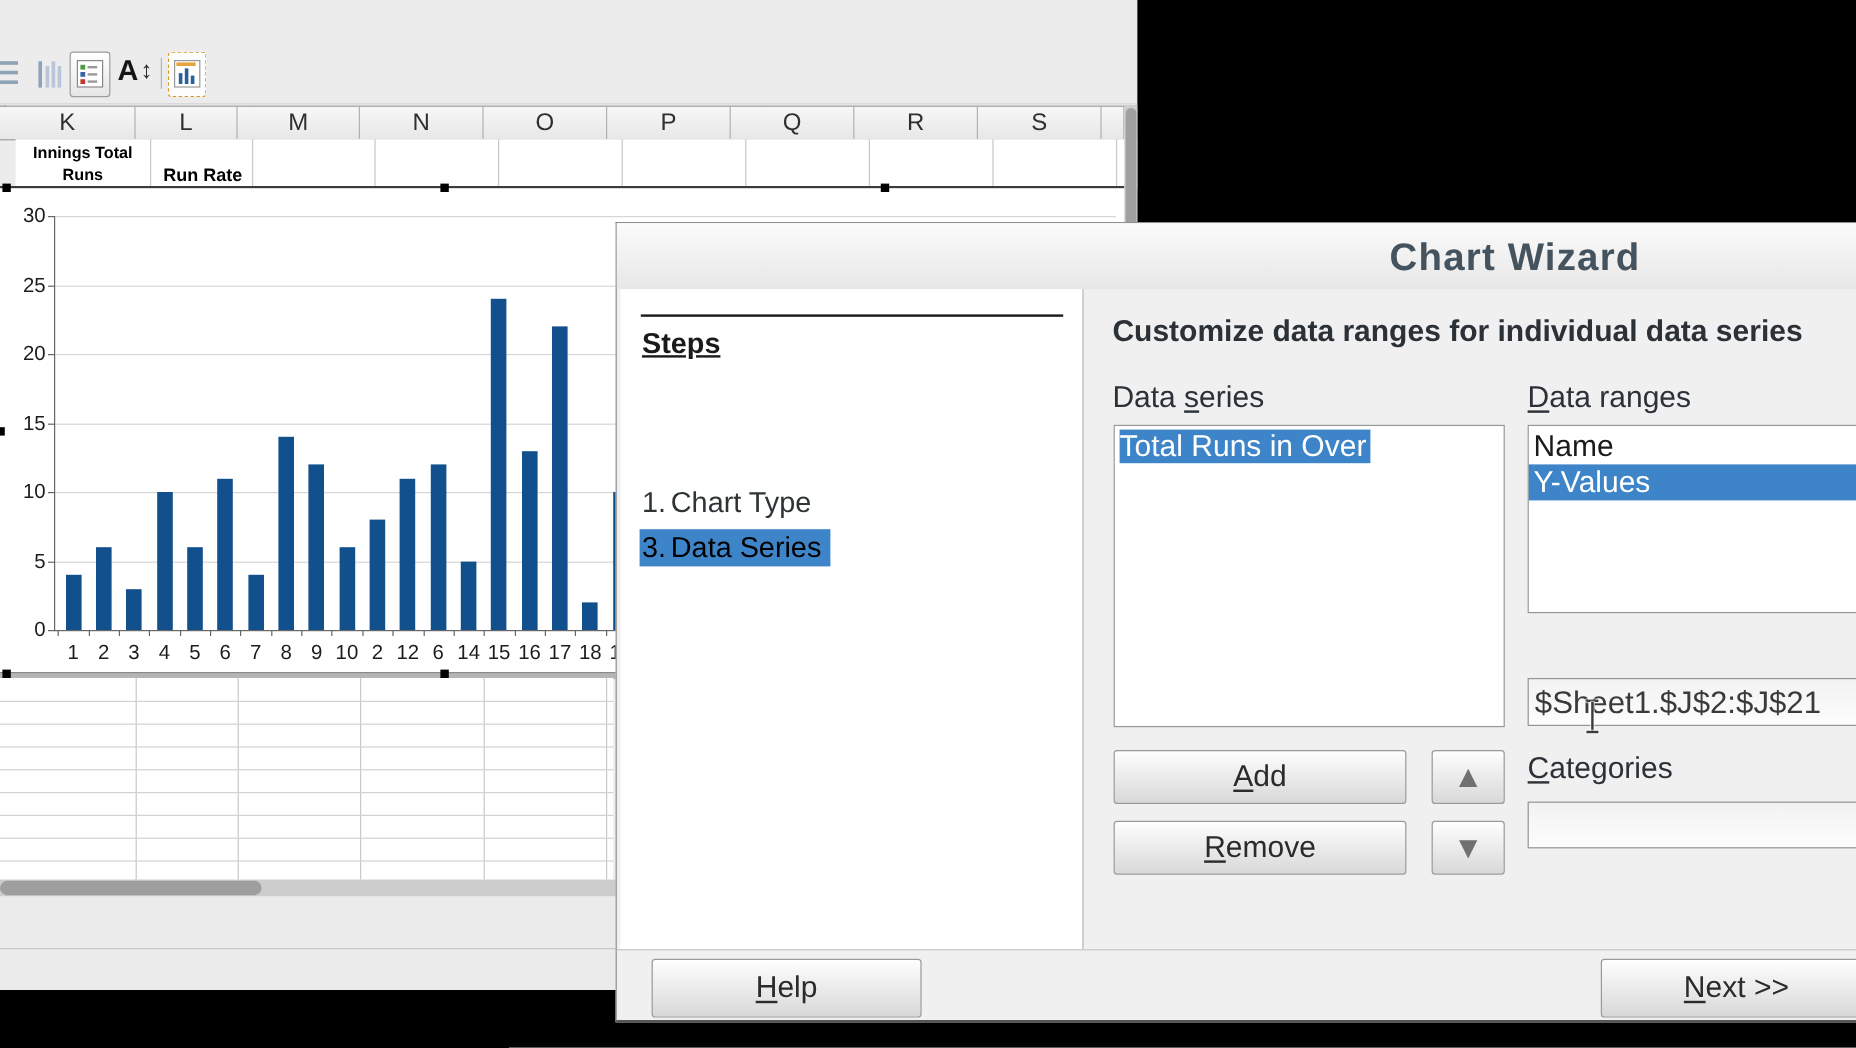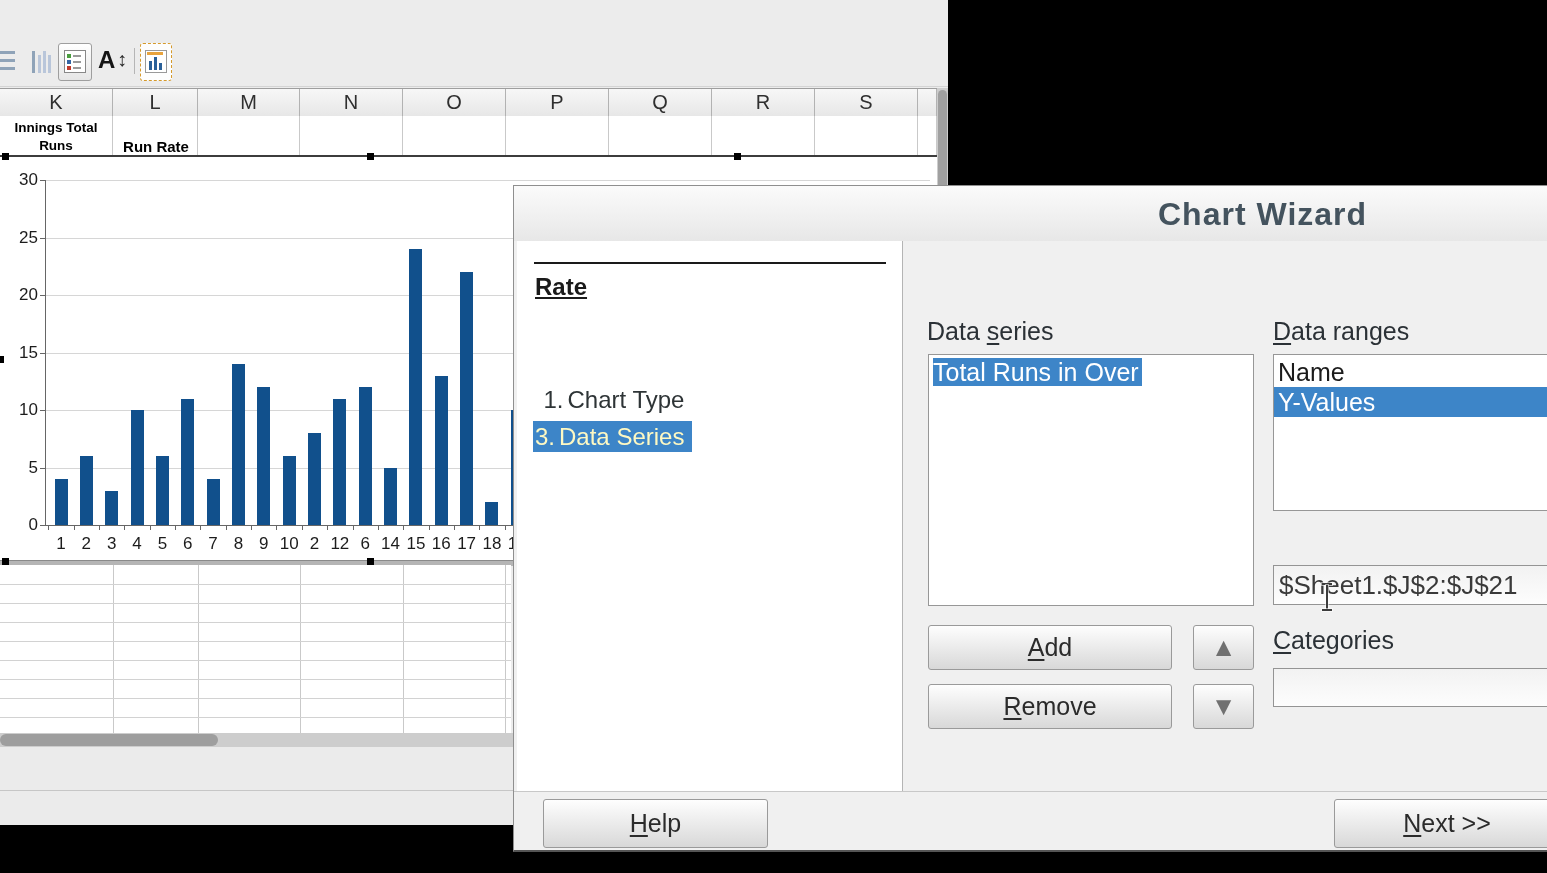--- a/index.html
+++ b/index.html
@@ -26,21 +26,21 @@
   .dt-ico{position:absolute;left:4px;top:6px;width:20px;height:21px;background:#fff;border:1px solid #999;}
   .dt-bar{position:absolute;bottom:2px;width:3px;background:#2a6099;}
   .dt-head{position:absolute;left:1px;top:1px;width:16px;height:3px;background:#e8a33d;}
   
   #colheads{left:0;top:88px;width:948px;height:27px;background:linear-gradient(#f7f7f7,#e7e7e7);
     border-top:1px solid #9e9e9e;border-bottom:1px solid #9e9e9e;}
   .colhead{position:absolute;top:0;height:27px;border-right:1px solid #b2b2b2;
     color:#2f2f2f;font-size:20px;text-align:center;line-height:26px;}
   #rowheadsliver{left:0;top:88px;width:4px;height:27px;background:#d8d8d8;border-right:1px solid #3a6ea5;}
   
-  #row1{left:0;top:116px;width:1092px;height:41px;background:#fff;}
+  #row1{left:13px;top:116px;width:1092px;height:41px;background:#fff;}
   .cellline{position:absolute;top:0;width:1px;height:41px;background:#c9c9c9;}
   .cell-k{position:absolute;left:0;top:2px;width:112px;height:38px;
     font-weight:bold;font-size:13.5px;color:#000;text-align:center;line-height:18px;
     display:flex;align-items:center;justify-content:center;}
   .cell-l{position:absolute;left:114px;top:0;width:84px;height:39px;
     font-weight:bold;font-size:15px;color:#000;text-align:center;
     display:flex;align-items:flex-end;justify-content:center;}
   
   #chartobj{left:0;top:157px;width:937px;height:403px;background:#fff;}
   #chart-topline{left:0;top:155px;width:937px;height:2px;background:#3c3c3c;}
@@ -69,24 +69,24 @@
   #blacktr{left:948px;top:0;width:599px;height:185px;background:#000;}
   
   #dialog{left:513px;top:185px;width:1180px;height:667px;background:#f0f0f0;
     border:1px solid #8f8f8f;border-bottom:2px solid #555;box-sizing:border-box;z-index:10;}
   #titlebar{position:absolute;left:0;top:0;width:100%;height:55px;
     background:linear-gradient(#fbfbfb,#e7e7e7);}
   #dlg-title{position:absolute;left:644px;top:10px;font-size:32px;font-weight:bold;color:var(--title,#44535e);letter-spacing:1px;}
   #stepspanel{position:absolute;left:3px;top:55px;width:385px;height:550px;background:#fff;border-right:1px solid #b4b4b4;}
   #steps-rule{position:absolute;left:17px;top:21px;width:352px;height:2px;background:#1a1a1a;}
   #steps-head{position:absolute;left:18px;top:32px;font-size:24px;font-weight:bold;color:#1a1a1a;text-decoration:underline;}
-  #steps-list{position:absolute;left:18px;top:140px;text-align:right;}
+  #steps-list{position:absolute;left:18px;top:160px;}
   .step-item{height:37px;line-height:37px;font-size:24px;color:#2e3436;white-space:nowrap;}
   .step-item .inner{display:inline-block;line-height:31px;padding:0 8px 0 2px;margin-left:-2px;}
-  .step-item.active .inner{background:var(--hl,#3d85c8);color:#fef9c3;}
+  .step-item.active .inner{background:var(--hl,#3d85c8);color:#000000;}
   .step-num{margin-right:4px;}
   .dlg-label{position:absolute;font-size:25px;color:#2b3136;white-space:nowrap;}
   .dlg-label u,.btn u{text-underline-offset:3px;}
   .bold{font-weight:bold;}
   .listbox{position:absolute;background:#fff;border:1px solid #979797;box-sizing:border-box;padding-top:2px;}
   .ls-row{height:30px;line-height:30px;font-size:25px;color:#1b1b1b;padding-left:4px;white-space:nowrap;}
   .ls-row.selrow{background:var(--hl,#3d85c8);color:#fff;}
   .ls-row .selspan{background:var(--hl,#3d85c8);color:#fff;padding-right:3px;}
   .input{position:absolute;background:linear-gradient(#f2f2f2,#fdfdfd);border:1px solid #949494;box-sizing:border-box;
     font-size:26px;color:#3a3a3a;line-height:38px;padding-left:5px;white-space:nowrap;overflow:hidden;}
@@ -297,27 +297,28 @@
 
 <div class="abs" id="blacktr"></div>
 
 <div class="abs" id="dialog">
   <div id="titlebar">
     <div id="dlg-title">Chart Wizard</div>
   </div>
 
   <div id="stepspanel">
     <div id="steps-rule"></div>
-    <div id="steps-head">Rate</div>
+    <div id="steps-head">Steps</div>
     <div id="steps-list">
         <div class="step-item"><span class="inner"><span class="step-num">1.</span><span>Chart Type</span></span></div>
         <div class="step-item active"><span class="inner"><span class="step-num">3.</span><span>Data Series</span></span></div>
       </div>
   </div>
 
+  <div class="dlg-label bold" style="left:413px;top:76px;">Customize data ranges for individual data series</div>
 
   <div class="dlg-label" style="left:413px;top:131px;">Data <u>s</u>eries</div>
   <div class="listbox" id="ds-list" style="left:414px;top:168px;width:326px;height:252px;">
       <div class="ls-row"><span class="selspan">Total Runs in Over</span></div>
     </div>
 
   <div class="dlg-label" style="left:759px;top:131px;"><u>D</u>ata ranges</div>
   <div class="listbox" id="dr-list" style="left:759px;top:168px;width:360px;height:157px;">
       <div class="ls-row">Name</div>
       <div class="ls-row selrow">Y-Values</div>

